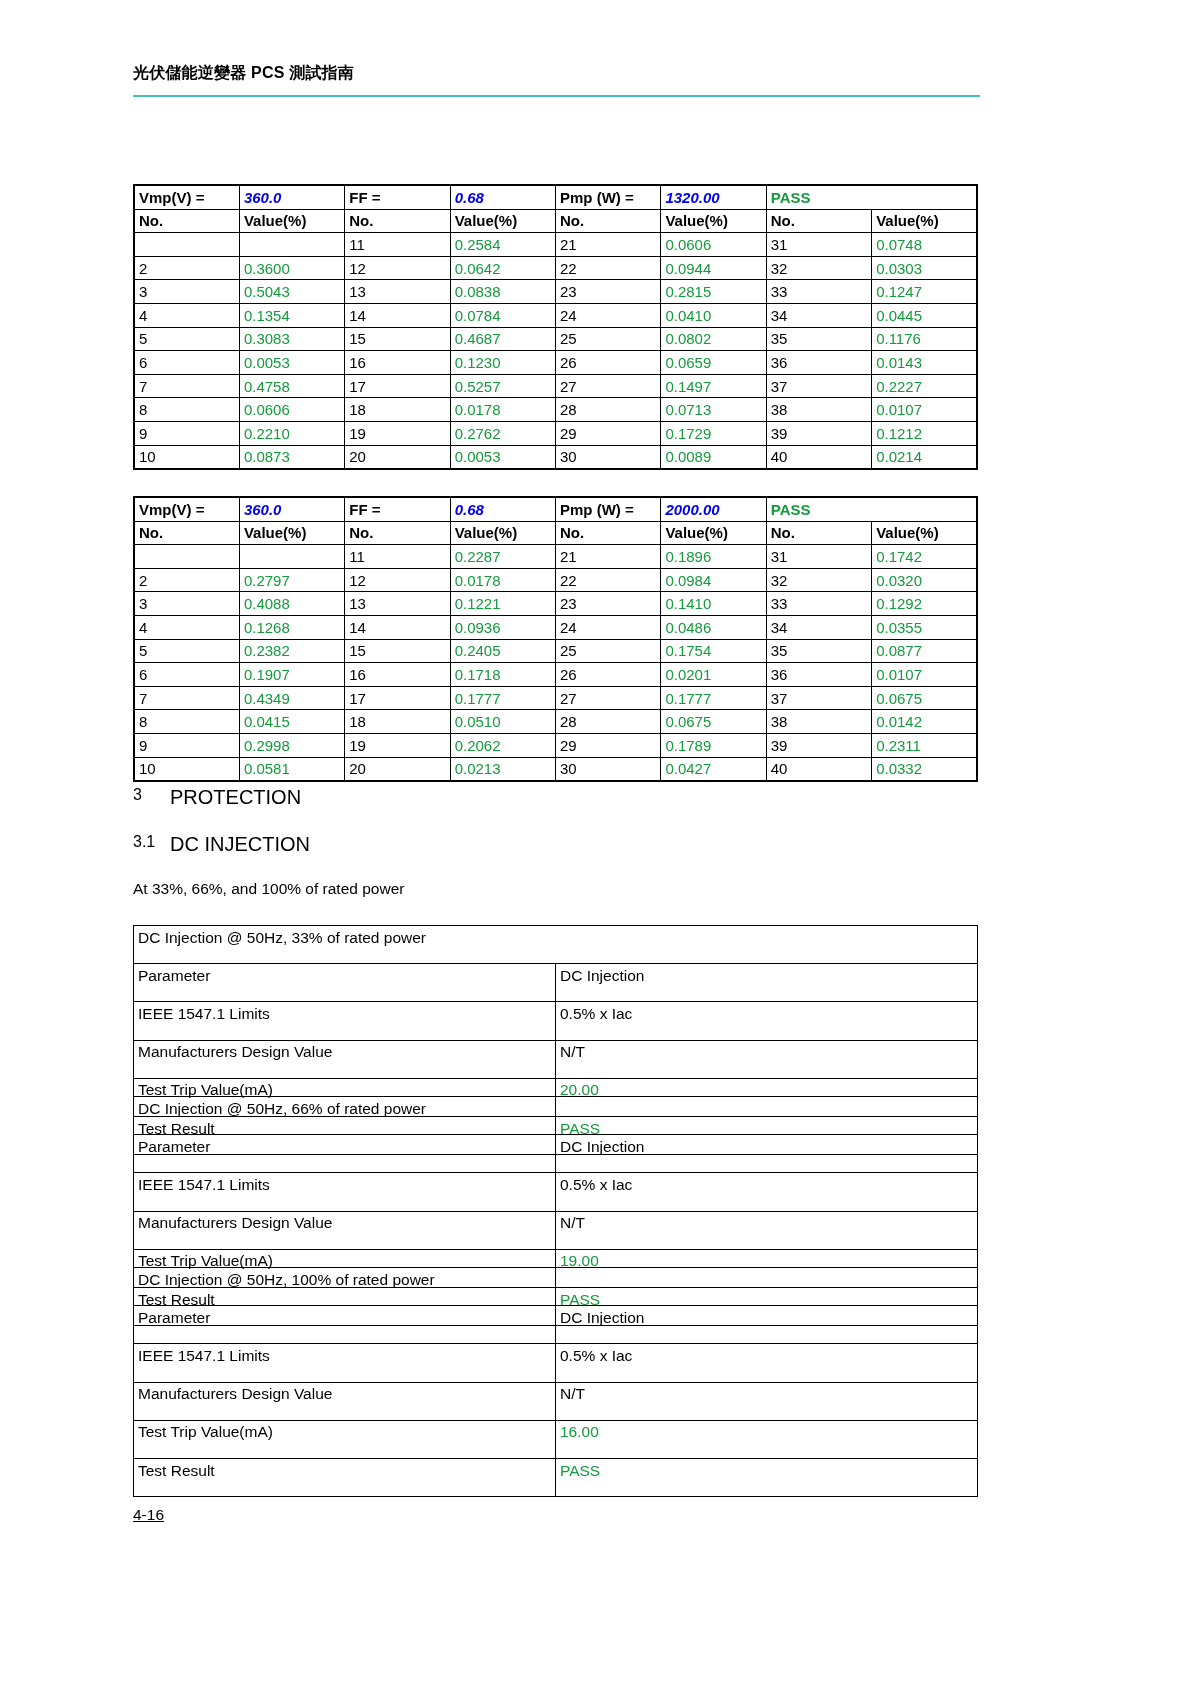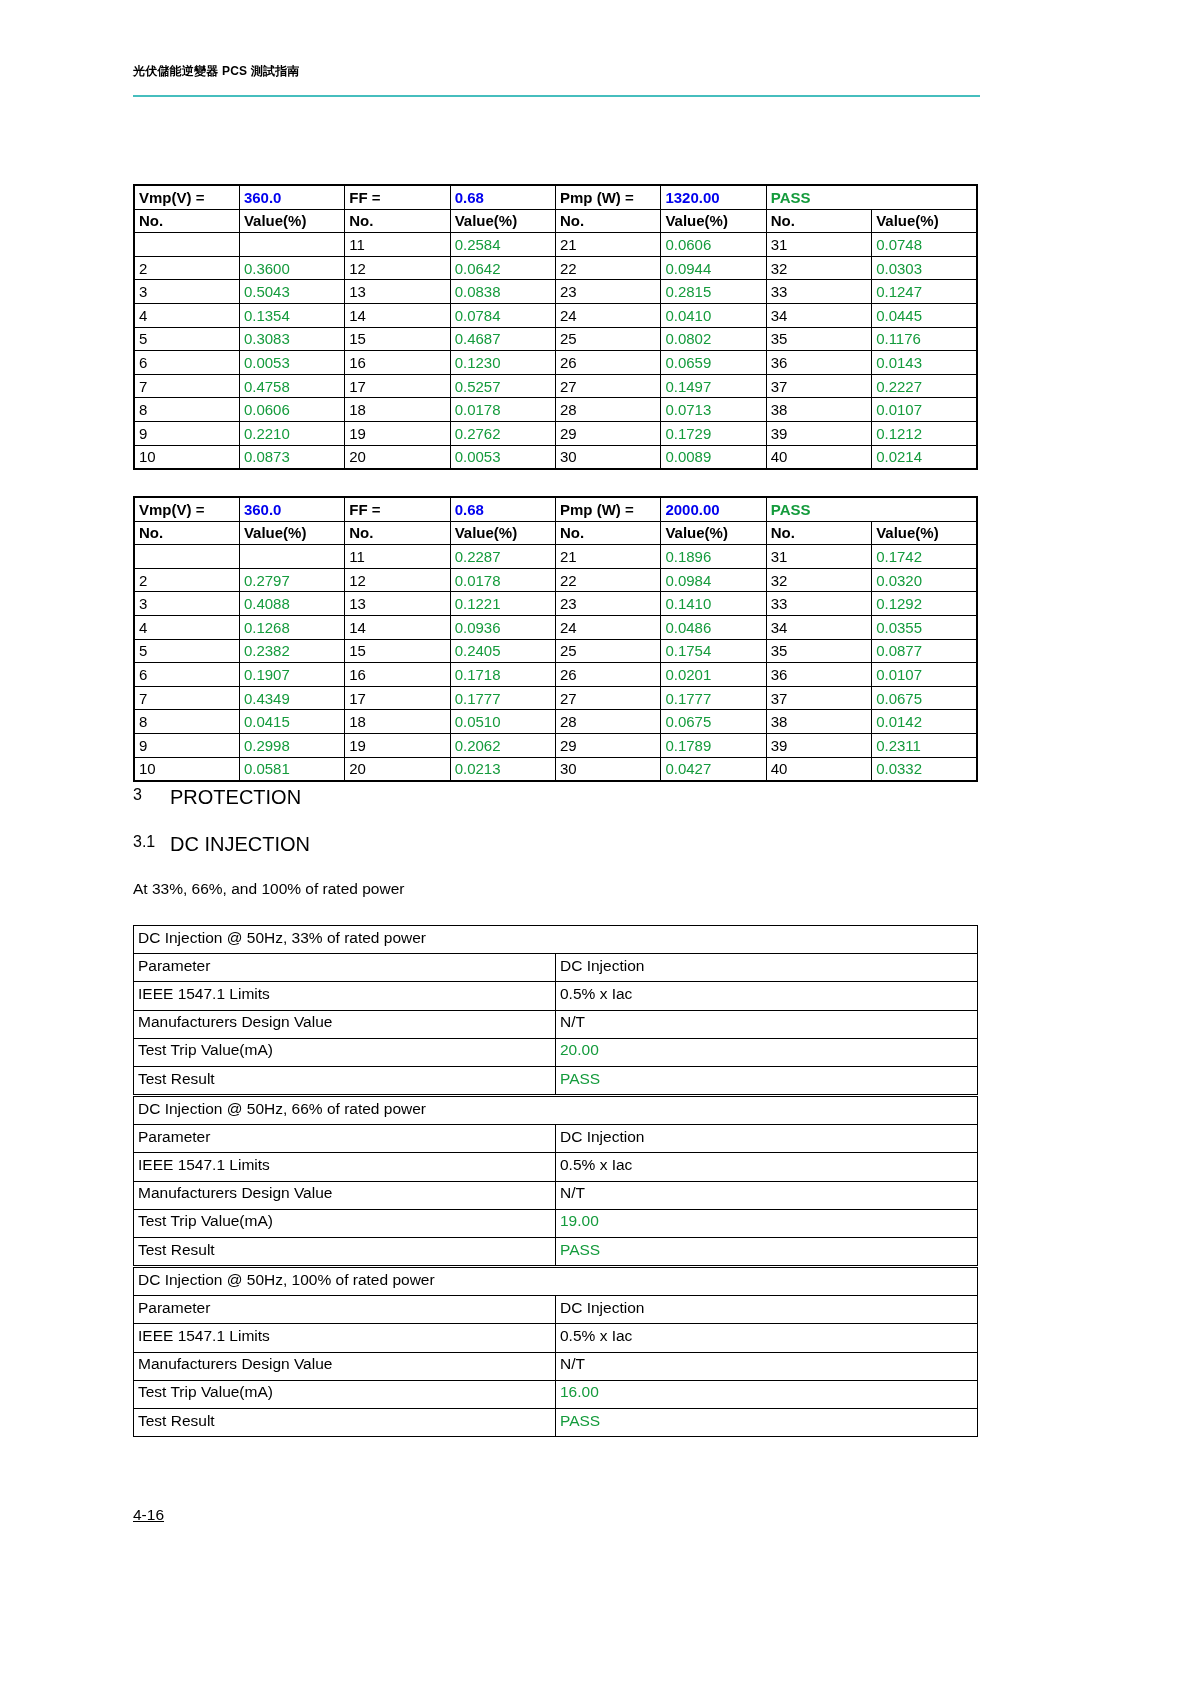--- a/index.html
+++ b/index.html
@@ -7,21 +7,21 @@
     position:relative;
     width:1199px;height:1696px;
     background:#ffffff;
     font-family:"Liberation Sans", sans-serif;
     color:#000;
     overflow:hidden;
     margin:0 auto;
   }
   .doc-title{
     position:absolute;left:133px;top:63px;
-    font-size:12px;font-weight:bold;letter-spacing:.2px;
+    font-size:16px;font-weight:bold;letter-spacing:.2px;
   }
   .rule{
     position:absolute;left:133px;top:95px;width:847px;height:2px;
     background:var(--rule-teal,#46BEBE);
   }
   table{border-collapse:collapse;table-layout:fixed;}
   
   .vtable{
     position:absolute;left:133px;width:845px;
     border:2px solid #000;
@@ -29,36 +29,36 @@
   }
   .vtable td{
     border:1px solid #000;
     height:22.6px;
     padding:0 2px 0 4px;
     font-size:15px;
     white-space:nowrap;overflow:hidden;
     vertical-align:middle;
   }
   .b{font-weight:bold;}
-  .blue{color:var(--value-blue,#0000EE);font-weight:bold;}
+  .blue{color:var(--value-blue,#0000EE);font-weight:bold;font-style:italic;}
   .green{color:var(--value-green,#149B3C);}
   .passcell{color:var(--pass-green,#149B3C);font-weight:bold;}
   
   .h-num{position:absolute;left:133px;font-size:16px;}
   .h-txt{position:absolute;left:170px;font-size:20px;}
   .para{position:absolute;left:133px;font-size:15.5px;}
   
   .dctable{
     position:absolute;left:133px;width:845px;
     border:1px solid #000;
   }
   .dctable td{
     border:1px solid #000;
     height:23.2px;
-    padding:0 2px 4px 4px;
+    padding:0 2px 14px 4px;
     font-size:15.5px;
     white-space:nowrap;overflow:hidden;
     vertical-align:middle;
   }
   .dctable td.c1{width:422px;}
   .footer-num{position:absolute;left:133px;top:1506px;font-size:15.5px;text-decoration:underline;}
 </style>
 </head>
 <body>
 

